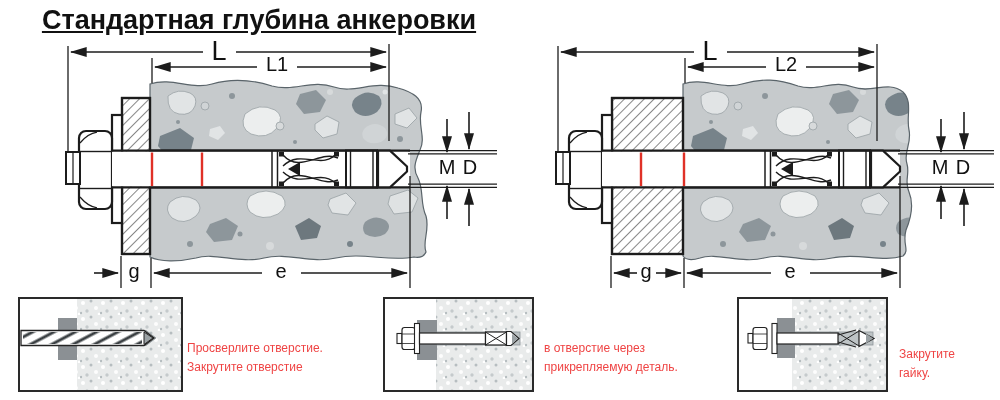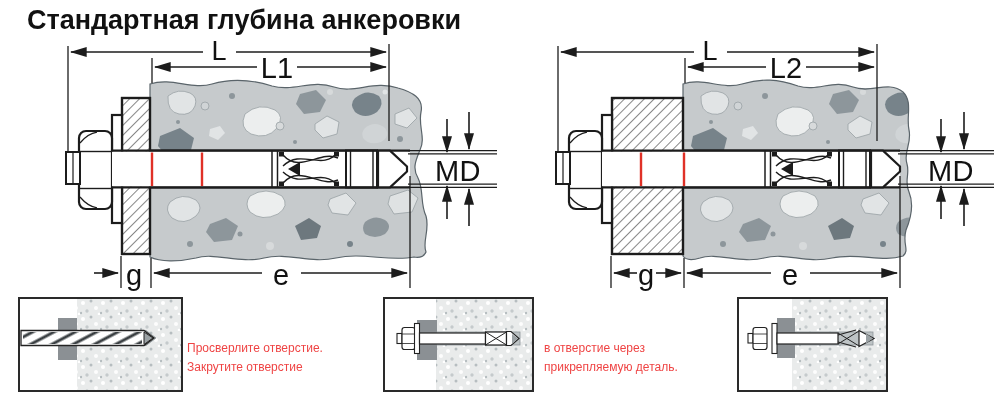--- a/index.html
+++ b/index.html
@@ -1,20 +1,20 @@
 <!DOCTYPE html>
 <html><head>
 <meta charset="utf-8">
 <style>
   html,body{margin:0;padding:0;background:#fff;}
   .stage{position:relative;width:1000px;height:400px;background:#fff;overflow:hidden;
          font-family:"Liberation Sans","DejaVu Sans",sans-serif;color:#111;}
   .diagram-title{position:absolute;top:5px;transform:translateX(-50%);
     font-size:27px;font-weight:700;letter-spacing:0;white-space:nowrap;color:#111;}
-  .dim-label{position:absolute;transform:translateX(-50%);font-size:29px;line-height:1;color:#111;}
+  .dim-label{position:absolute;transform:translateX(-50%);font-size:20px;line-height:1;color:#111;}
   .art{position:absolute;left:0;top:0;}
   .step-box{position:absolute;width:165px;height:95px;border:2px solid #2a2a2a;background:#fff;box-sizing:border-box;}
   .step-box.narrow{width:151px;}
   .step-text{position:absolute;font-size:12px;line-height:19px;color:#ef4444;white-space:nowrap;margin-top:32px;}
 </style>
 </head>
 <body>
 
 <div class="stage">
 
@@ -200,21 +200,21 @@
       </g>
       <g stroke="#1c1c1c" stroke-width="1.2">
         <path d="M898,150.6 H994"></path>
           <path d="M898,153.8 H994"></path>
         <path d="M898,184.2 H994"></path>
           <path d="M898,187.4 H994"></path>
       </g>
     </g>
   </svg>
 
-  <div class="diagram-title" style="left:244px;">Стандартная глубина анкеровки</div>
+  <div class="diagram-title" style="left:259px;text-decoration:underline;">Стандартная глубина анкеровки</div>
 
   <div class="dim-label" style="left:219px;top:38px;font-size:27px;">L</div>
   <div class="dim-label" style="left:277px;top:54px;">L1</div>
   <div class="dim-label" style="left:447px;top:157px;">M</div>
   <div class="dim-label" style="left:470px;top:157px;">D</div>
   <div class="dim-label" style="left:134px;top:261px;">g</div>
   <div class="dim-label" style="left:281px;top:261px;">e</div>
 
   <div class="dim-label" style="left:710px;top:38px;font-size:27px;">L</div>
   <div class="dim-label" style="left:786px;top:54px;">L2</div>
@@ -308,14 +308,18 @@
       <line x1="14" y1="44.5" x2="28" y2="44.5" stroke="#222" stroke-width="0.8"></line>
       <rect x="33" y="24.5" width="5" height="30" fill="#fff" stroke="#222" stroke-width="1.1"></rect>
       <rect x="38" y="34" width="61" height="11" fill="#fff" stroke="#222" stroke-width="1.2"></rect>
       <path d="M99,36 L117,31 M99,43 L117,48" stroke="#222" stroke-width="1.1" fill="none"></path>
       <line x1="99" y1="34" x2="120" y2="47" stroke="#222" stroke-width="1"></line>
       <line x1="99" y1="45" x2="120" y2="32" stroke="#222" stroke-width="1"></line>
       <path d="M120,31.5 L135,39.5 L120,47.5 Z" fill="#fff" stroke="#222" stroke-width="1.2"></path>
       <path d="M127,34.5 L134,39.5 L127,44.5 Z" fill="#9aa1a4"></path>
     </svg>
   </div>
+  <div class="step-text" style="left:899px;top:313px;">
+    <div>Закрутите</div>
+    <div>гайку.</div>
+  </div>
 
 </div>
 
 </body></html>

